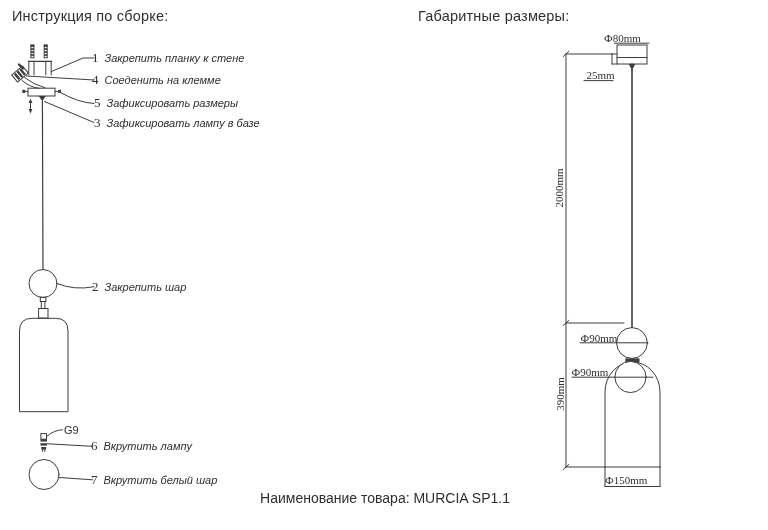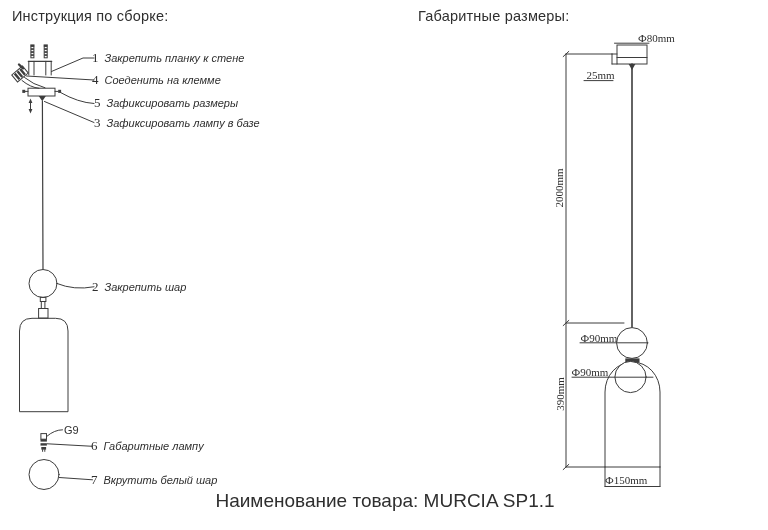--- a/index.html
+++ b/index.html
@@ -8,21 +8,21 @@
     font-family:"Liberation Sans",sans-serif;color:#2f2f2f;overflow:hidden;
   }
   svg.art{position:absolute;left:0;top:0;}
   .title{position:absolute;font-size:14.5px;white-space:nowrap;letter-spacing:.2px;}
   .callout{position:absolute;display:flex;align-items:baseline;gap:6px;white-space:nowrap;}
   .callout .num{font-family:"Liberation Serif",serif;font-size:13px;line-height:12px;}
   .callout .lbl{font-size:11px;line-height:12px;font-style:italic;}
   .dim{position:absolute;font-family:"Liberation Serif",serif;font-size:11px;line-height:12px;white-space:nowrap;}
   .dim.rot{transform:rotate(-90deg);transform-origin:50% 50%;text-align:center;}
   .socket{position:absolute;font-size:11px;}
-  .footer{position:absolute;text-align:center;font-size:19px;white-space:nowrap;}
+  .footer{position:absolute;text-align:center;font-size:14px;white-space:nowrap;}
 </style>
 </head>
 <body>
 
 <div class="sheet">
 
   <svg class="art" width="768" height="530" viewBox="0 0 768 530">
     <g stroke="#3d3d3d" fill="none" stroke-width="1" stroke-linecap="round">
 
       <g>
@@ -163,30 +163,30 @@
   <div class="callout" style="left:94px;top:117px">
     <span class="num">3</span>
     <span class="lbl">Зафиксировать лампу в базе</span>
   </div>
   <div class="callout" style="left:92px;top:280.5px">
     <span class="num">2</span>
     <span class="lbl">Закрепить шар</span>
   </div>
   <div class="callout" style="left:91px;top:440px">
     <span class="num">6</span>
-    <span class="lbl">Габаритные лампу</span>
+    <span class="lbl">Вкрутить лампу</span>
   </div>
   <div class="callout" style="left:91px;top:473.5px">
     <span class="num">7</span>
     <span class="lbl">Вкрутить белый шар</span>
   </div>
 
   <div class="socket" style="left:64px;top:423.5px">G9</div>
 
-  <div class="dim" style="left:638px;top:32px">Ф80mm</div>
+  <div class="dim" style="left:604px;top:32px">Ф80mm</div>
   <div class="dim" style="left:586.5px;top:69px">25mm</div>
   <div class="dim rot" style="left:537px;top:182px;width:44px">2000mm</div>
   <div class="dim" style="left:580.5px;top:331.5px">Ф90mm</div>
   <div class="dim" style="left:571.5px;top:365.5px">Ф90mm</div>
   <div class="dim rot" style="left:541px;top:388px;width:38px">390mm</div>
   <div class="dim" style="left:605px;top:473.5px;width:39px;text-align:center">Ф150mm</div>
 
   <div class="footer" style="left:190px;top:490px;width:390px">Наименование товара: MURCIA SP1.1</div>
 
 </div>

